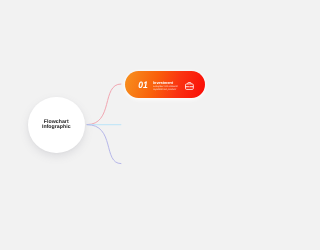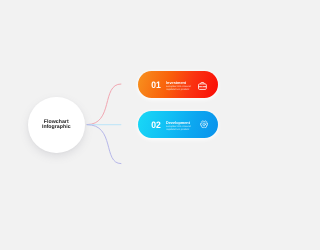--- a/index.html
+++ b/index.html
@@ -7,22 +7,22 @@
         -webkit-font-smoothing:antialiased;text-rendering:geometricPrecision;}
   .stage{position:relative;width:238px;height:250px;}
 
   .hub{position:absolute;left:28px;top:96.5px;width:56.5px;height:56.5px;border-radius:50%;background:#fff;
        box-shadow:0 3.5px 9px rgba(110,110,125,0.15),0 1px 3px rgba(110,110,125,0.05);}
   .hub-text{position:absolute;left:0;top:23.3px;opacity:.999;width:56.5px;font-size:5.2px;font-weight:bold;color:#1c1c1c;
             text-align:center;line-height:5.1px;letter-spacing:.04px;}
 
   .connectors{position:absolute;left:0;top:0;width:238px;height:250px;filter:blur(.18px);}
 
-  .panel{position:absolute;left:138px;width:79.8px;height:27px;border-radius:13.5px;
-         box-shadow:0 1.5px 4px rgba(255,255,255,0.95),0 0 3px rgba(255,255,255,0.8);}
+  .panel{position:absolute;left:125px;width:79.8px;height:27px;border-radius:13.5px;
+         box-shadow:0 1.5px 4px rgba(255,255,255,0.95),0 0 3px rgba(255,255,255,0.8);font-style:italic;}
   .num{position:absolute;left:7.5px;top:10.1px;width:20px;text-align:center;color:#fff;opacity:.999;
        font-size:9.3px;font-weight:bold;line-height:9.3px;transform:scaleX(0.92);}
   .title{position:absolute;left:28.3px;top:10.6px;color:#fff;opacity:.999;font-size:3.95px;font-weight:bold;
          line-height:4px;letter-spacing:.02px;white-space:nowrap;transform:scaleX(0.96);transform-origin:left center;}
   .desc{position:absolute;left:28.3px;top:15.9px;color:rgba(255,255,255,0.80);opacity:.999;
         font-size:2.3px;line-height:2.9px;white-space:nowrap;}
   .ico{position:absolute;width:13px;height:13px;display:flex;align-items:center;justify-content:center;}
   .p1 .ico{left:58px;top:9px;}
   .p2 .ico{left:59.6px;top:7.6px;}
   .p3 .ico{left:60.4px;top:7.4px;}
@@ -58,28 +58,14 @@
     <div class="ico">
       <svg width="8.8" height="7.8" viewBox="0 0 20 18" fill="none" stroke="#fff" stroke-width="1.85" stroke-linejoin="round">
         <rect x="0.95" y="4.5" width="18.1" height="12.6" rx="2.5"></rect>
         <path d="M6.1 4.5V3.2A2.1 2.1 0 0 1 8.2 1.1h3.6a2.1 2.1 0 0 1 2.1 2.1v1.3"></path>
         <path d="M0.95 10.9h18.1" stroke-width="2.1"></path>
         <path d="M8.5 10.9h3" stroke="#fb2a0a" stroke-width="1.2"></path>
       </svg>
     </div>
   </div>
 
-  <div class="panel p2">
-    <div class="num">02</div>
-    <div class="title">Development</div>
-    <div class="desc">
-      <div>Excepteur sint occaecat</div>
-      <div>cupidatat non proident</div>
-    </div>
-    <div class="ico">
-      <svg width="8.2" height="8.6" viewBox="0 0 20 20" fill="none" stroke="#fff" stroke-width="1.5" stroke-linejoin="round" stroke-linecap="round">
-        <circle cx="10" cy="10" r="3.1"></circle>
-        <path d="M18.69,7.67 L18.69,12.33 L16.16,12.37 L15.13,14.15 L16.36,16.36 L12.33,18.69 L11.03,16.52 L8.97,16.52 L7.67,18.69 L3.64,16.36 L4.87,14.15 L3.84,12.37 L1.31,12.33 L1.31,7.67 L3.84,7.63 L4.87,5.85 L3.64,3.64 L7.67,1.31 L8.97,3.48 L11.03,3.48 L12.33,1.31 L16.36,3.64 L15.13,5.85 L16.16,7.63 Z"></path>
-      </svg>
-    </div>
-  </div>
 
 </div>
 
 </body></html>

